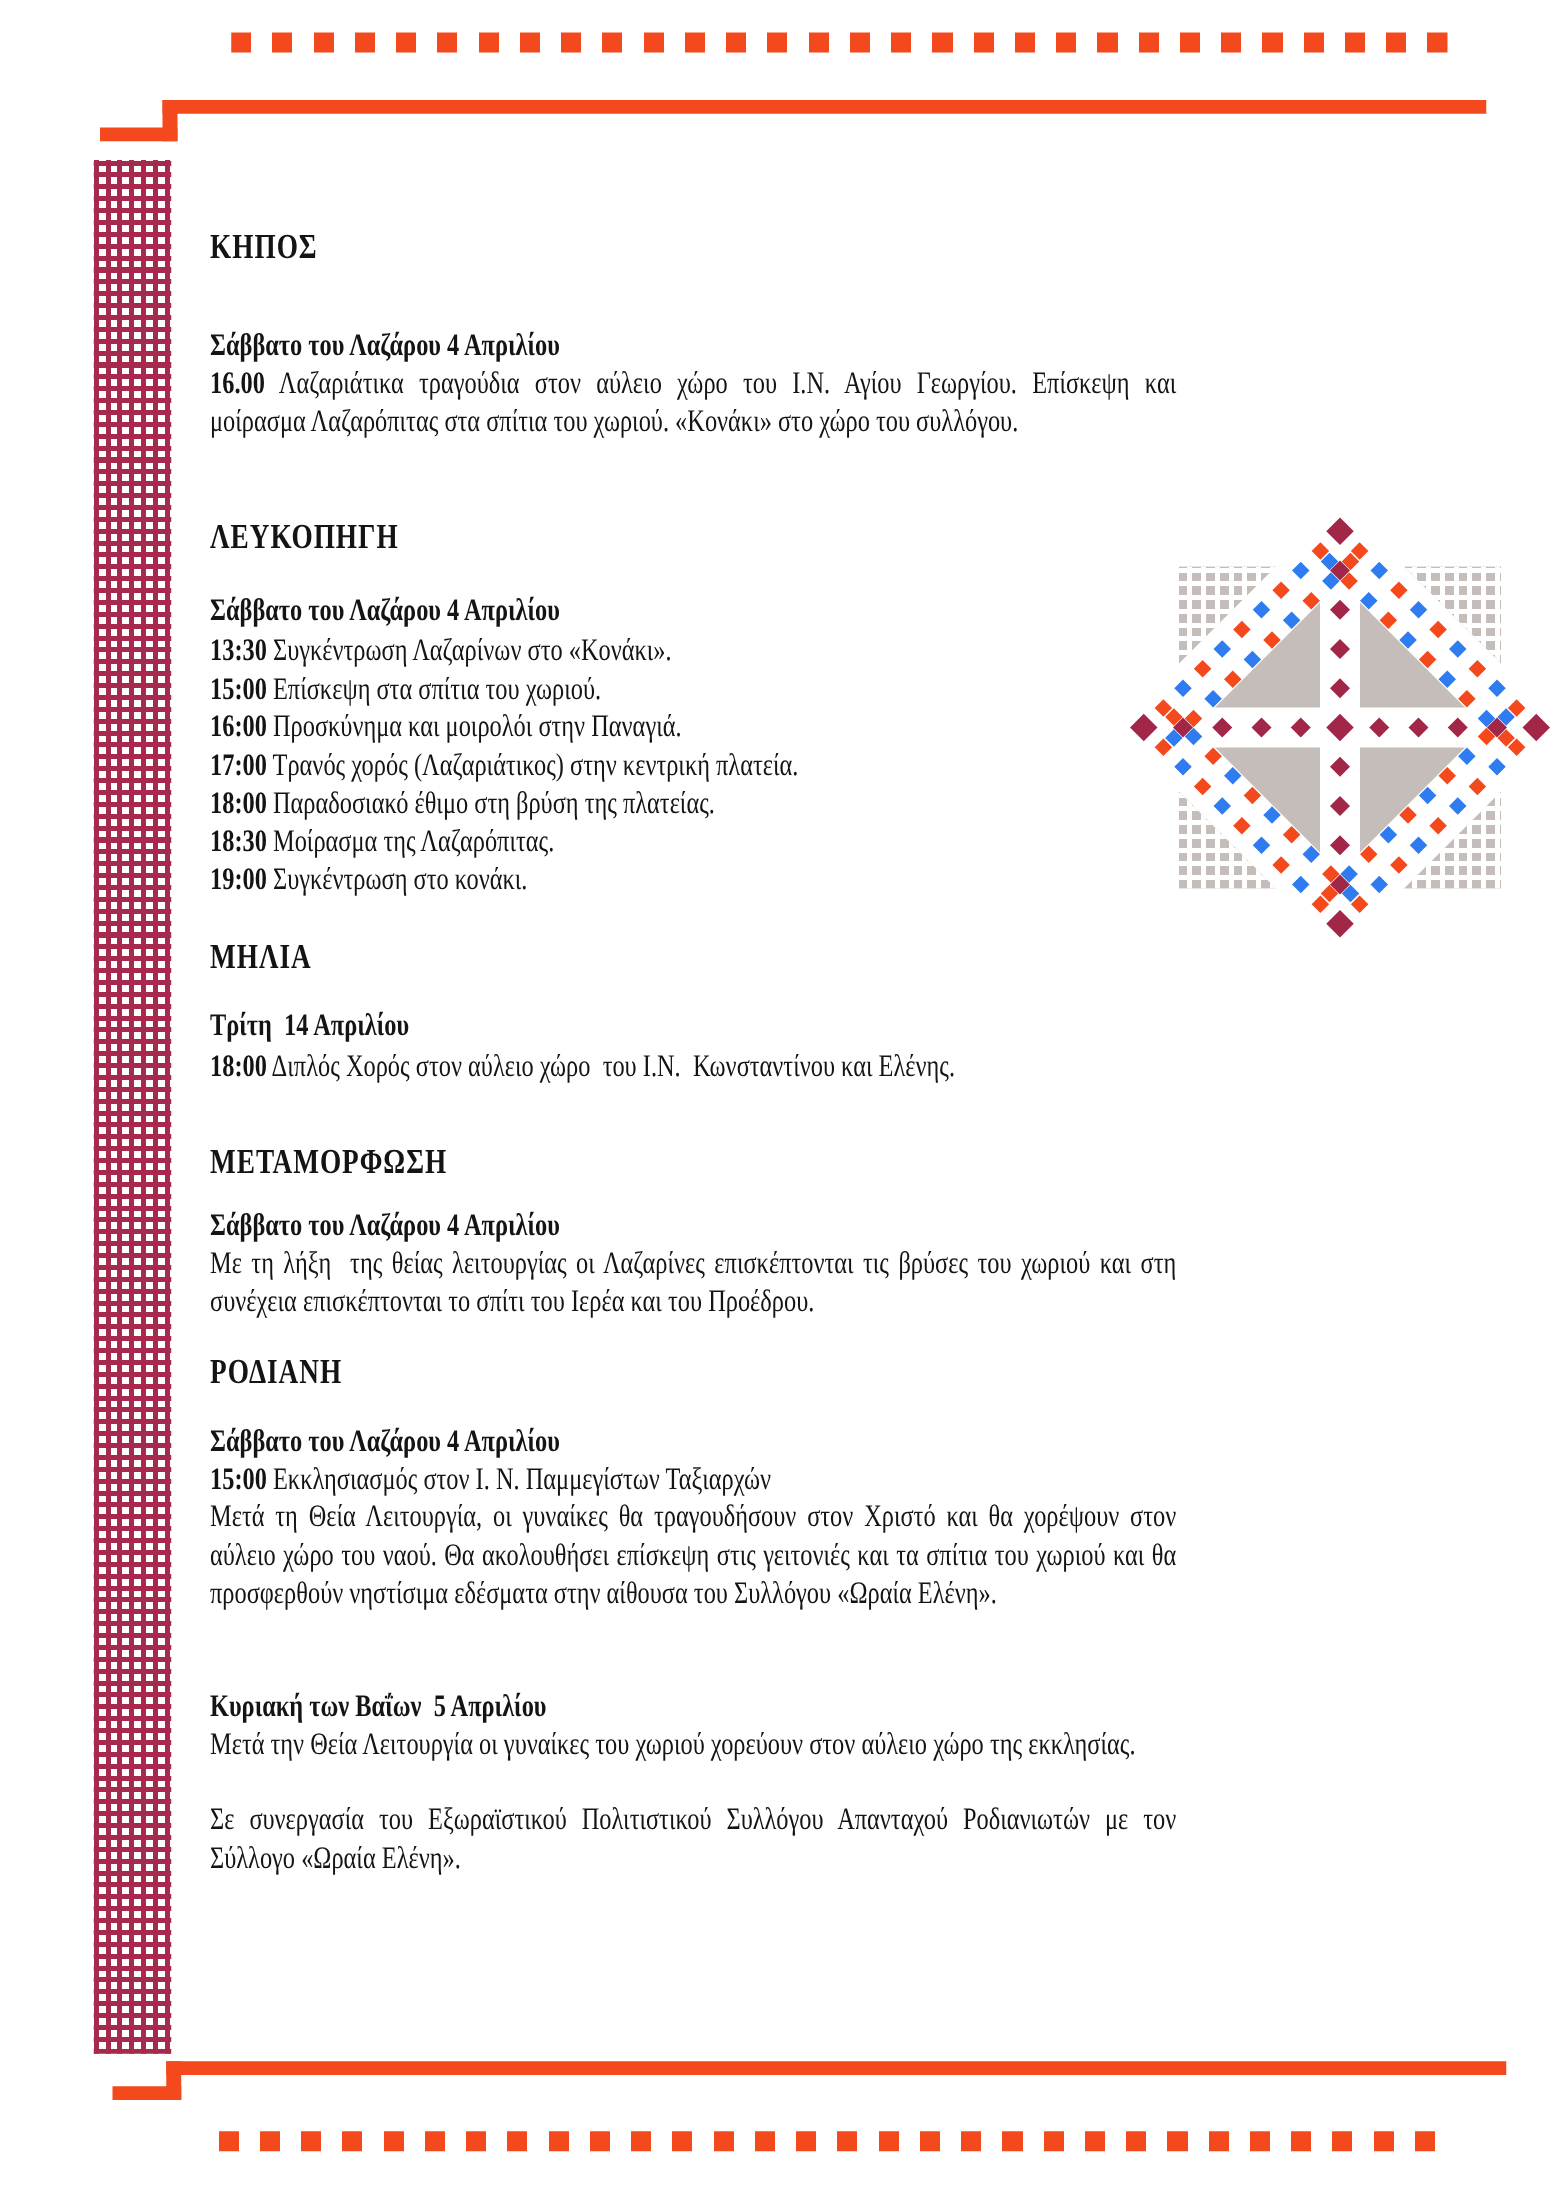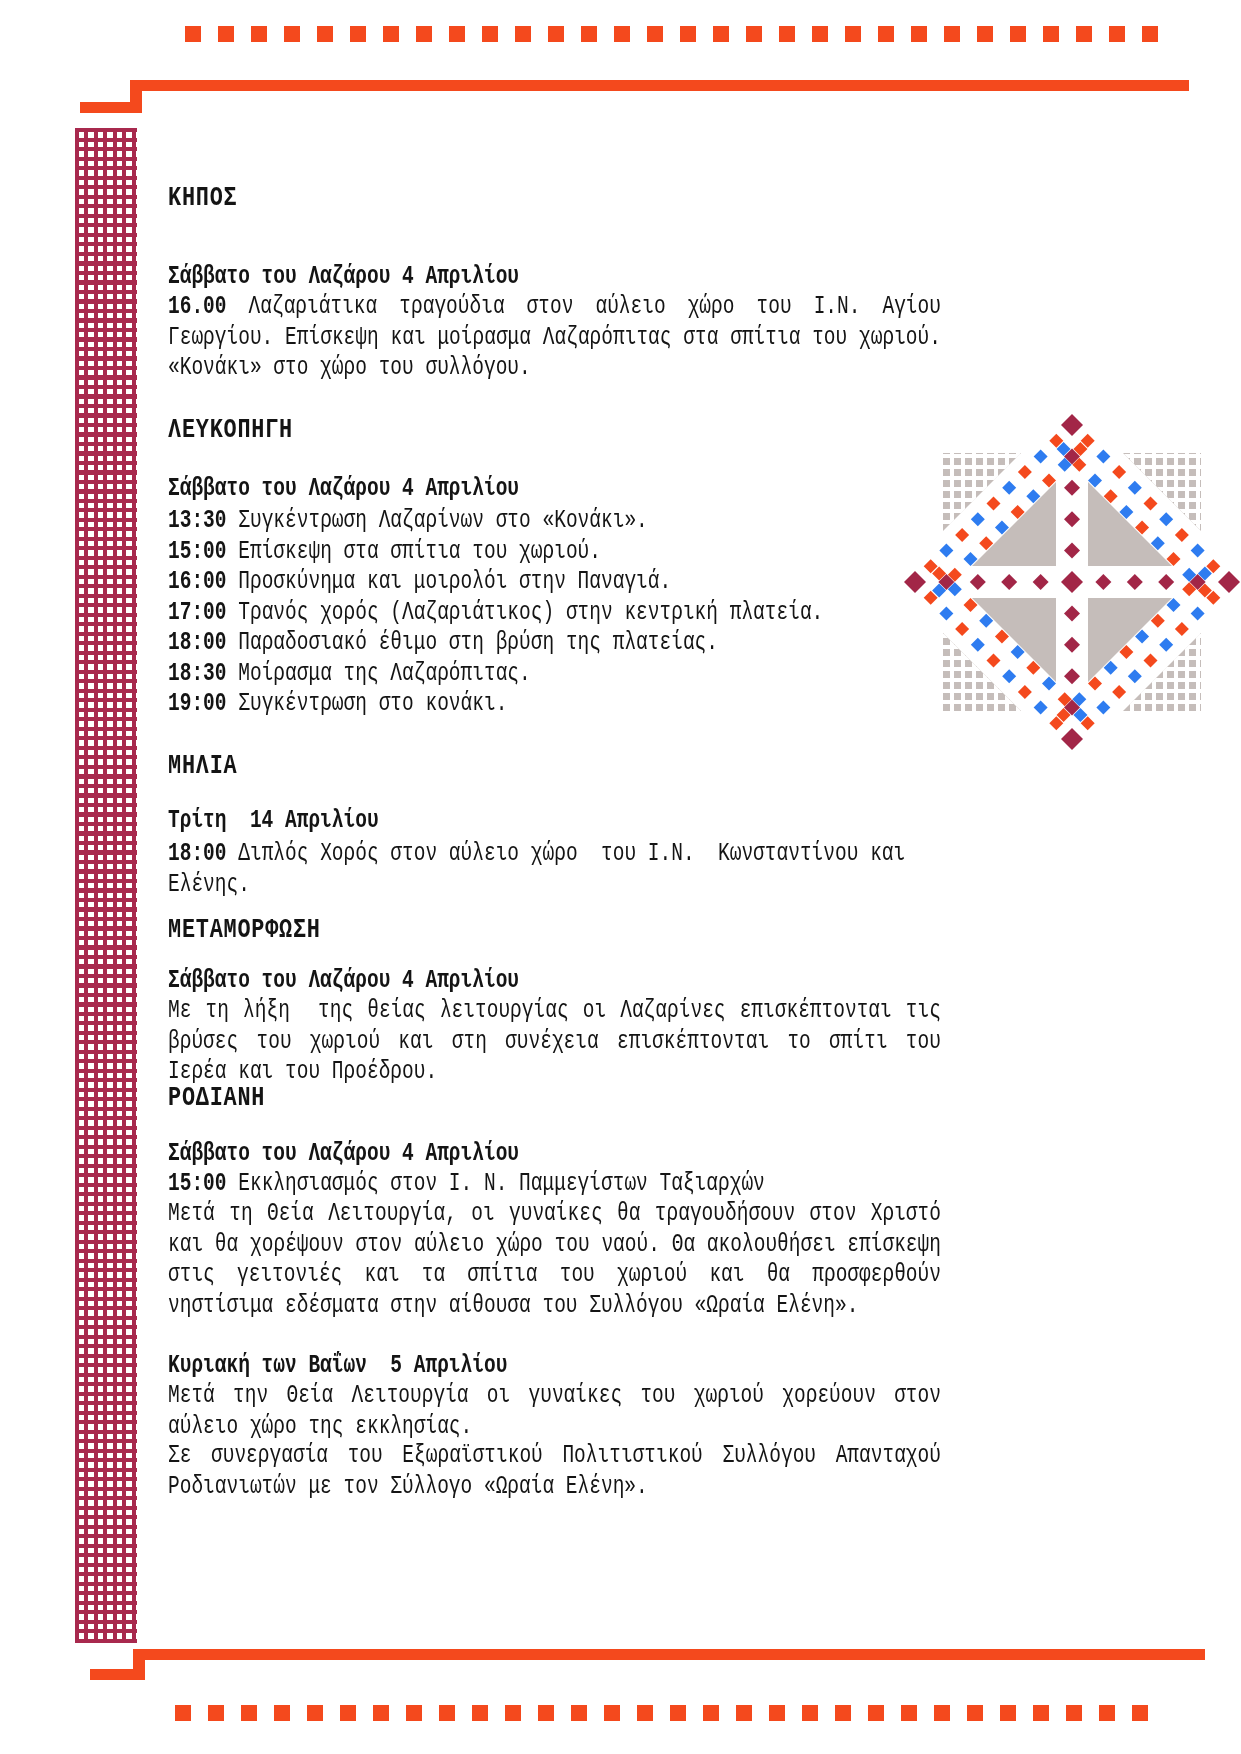--- a/index.html
+++ b/index.html
@@ -1,17 +1,17 @@
 <!DOCTYPE html>
 <html lang="el" style="--orange: #F4491D; --stitch: #A8294E; --gray: #C5BDBA;"><head>
 <meta charset="utf-8">
 <style>
   html,body{margin:0;padding:0;background:#ffffff;}
   .page{position:relative;width:1241px;height:1754px;background:#fff;overflow:hidden;
-        font-family:Liberation Mono, monospace;color:#141414;}
+        font-family:Liberation Serif, serif;color:#141414;}
 
   
   .dashes{position:absolute;height:16px;
           background:repeating-linear-gradient(90deg,var(--orange) 0 16px,transparent 16px 33px);}
   #dash-top{left:185px;top:26px;width:973px;}
   #dash-bottom{left:175px;top:1705px;width:973px;}
 
   .bar{position:absolute;background:var(--orange);}
   #top-line-main{left:130px;top:80px;width:1059px;height:11px;}
   #top-line-step{left:130px;top:80px;width:12px;height:33px;}

